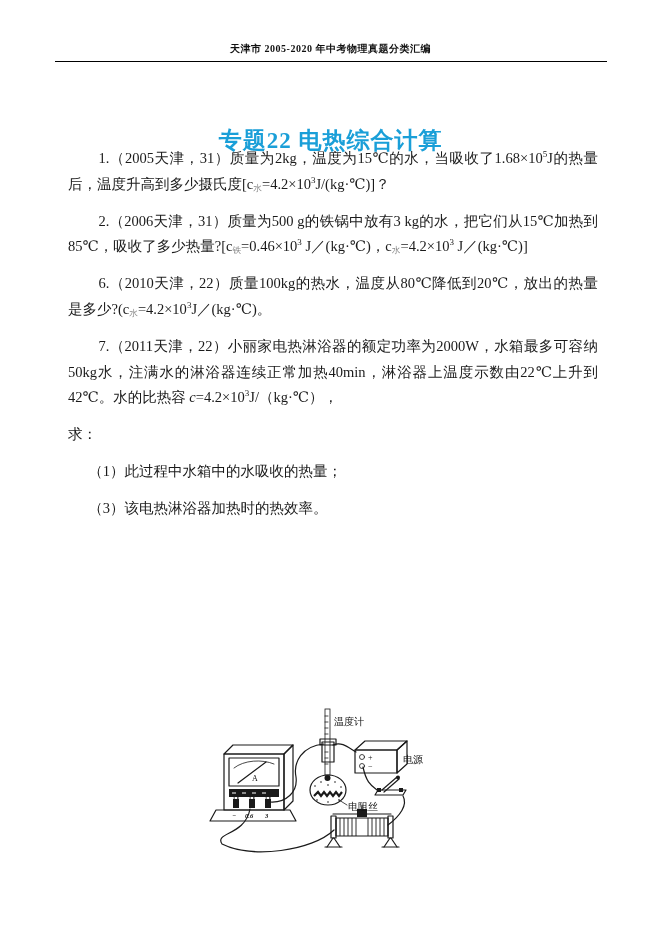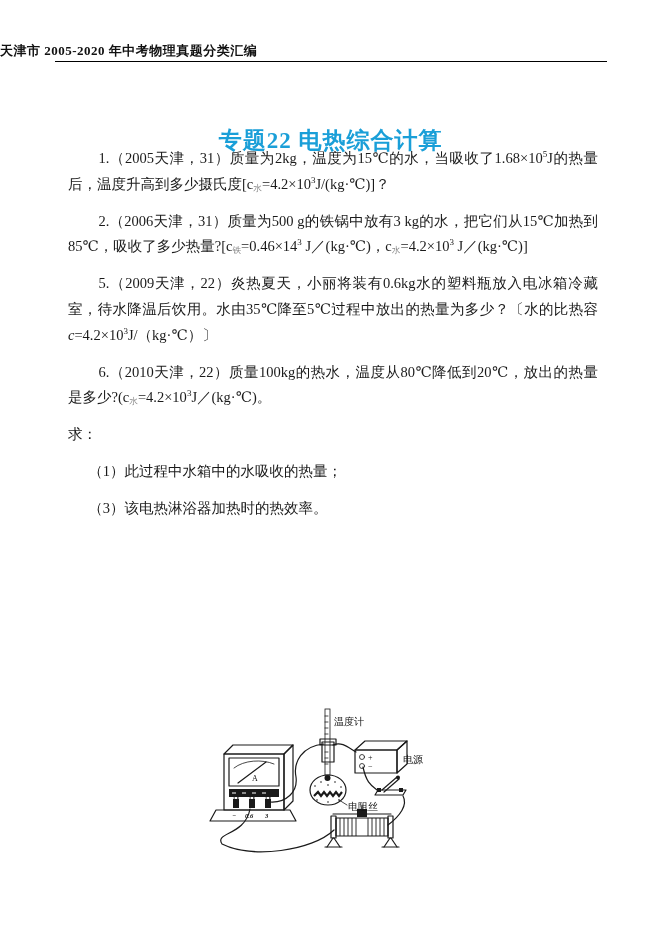--- a/index.html
+++ b/index.html
@@ -3,21 +3,21 @@
 <meta charset="utf-8">
 <style>
   html,body{margin:0;padding:0;background:#888;}
   .page{
     position:relative;width:661px;height:936px;background:#ffffff;
     margin:0 auto;overflow:hidden;
     font-family:"Liberation Serif","DejaVu Serif",serif;color:#1a1a1a;
   }
   .header{
     position:absolute;top:42px;left:0;width:100%;
-    font-size:13px;font-weight:bold;letter-spacing:.5px;color:#111;
+    text-align:center;font-size:10px;font-weight:bold;letter-spacing:.5px;color:#111;
   }
   .header-rule{
     position:absolute;top:61px;left:55px;width:552px;height:0;
     border-top:1.6px solid #000;
   }
   .title{
     position:absolute;top:90px;left:0;width:100%;
     text-align:center;font-size:23px;font-weight:bold;letter-spacing:1px;margin-top:35px;
   }
   .problems{
@@ -50,23 +50,23 @@
 <body>
 
 <div class="page">
 
   <div class="header">天津市 2005-2020 年中考物理真题分类汇编</div>
   <div class="header-rule"></div>
   <div class="title" style="color: rgb(26, 159, 216);">专题22 电热综合计算</div>
 
   <div class="problems">
       <p class="para indent"><span>1.（2005天津，31）质量为2kg，温度为15℃的水，当吸收了1.68×10</span><sup>5</sup><span>J的热量后，温度升高到多少摄氏度[c</span><sub>水</sub><span>=4.2×10</span><sup>3</sup><span>J/(kg·℃)]？</span></p>
-      <p class="para indent"><span>2.（2006天津，31）质量为500 g的铁锅中放有3 kg的水，把它们从15℃加热到85℃，吸收了多少热量?[c</span><sub>铁</sub><span>=0.46×14</span><sup>3</sup><span> J／(kg·℃)，c</span><sub>水</sub><span>=4.2×10</span><sup>3</sup><span> J／(kg·℃)]</span></p>
-      <p class="para indent"><span>5.（2009天津，22）炎热夏天，小丽将装有0.6kg水的塑料瓶放入电冰箱冷藏室，待水降温后饮用。水由35℃降至5℃过程中放出的热量为多少？〔水的比热容 </span><i>c</i><span>=4.2×10</span><sup>3</sup><span>J/（kg·℃）〕</span></p>
+      <p class="para indent"><span>2.（2006天津，31）质量为500 g的铁锅中放有3 kg的水，把它们从15℃加热到85℃，吸收了多少热量?[c</span><sub>铁</sub><span>=0.46×10</span><sup>3</sup><span> J／(kg·℃)，c</span><sub>水</sub><span>=4.2×10</span><sup>3</sup><span> J／(kg·℃)]</span></p>
       <p class="para indent"><span>6.（2010天津，22）质量100kg的热水，温度从80℃降低到20℃，放出的热量是多少?(c</span><sub>水</sub><span>=4.2×10</span><sup>3</sup><span>J／(kg·℃)。</span></p>
+      <p class="para indent"><span>7.（2011天津，22）小丽家电热淋浴器的额定功率为2000W，水箱最多可容纳50kg水，注满水的淋浴器连续正常加热40min，淋浴器上温度示数由22℃上升到42℃。水的比热容 </span><i>c</i><span>=4.2×10</span><sup>3</sup><span>J/（kg·℃），</span></p>
       <p class="para flush"><span>求：</span></p>
       <p class="para subitem"><span>（1）此过程中水箱中的水吸收的热量；</span></p>
       <p class="para subitem"><span>（3）该电热淋浴器加热时的热效率。</span></p>
     </div>
 
   <div class="figure">
     <svg viewBox="0 0 315 164" xmlns="http://www.w3.org/2000/svg">
 
       <g>
         <path class="ln" d="M133,39 C142,35 149,42 156,46"></path>

